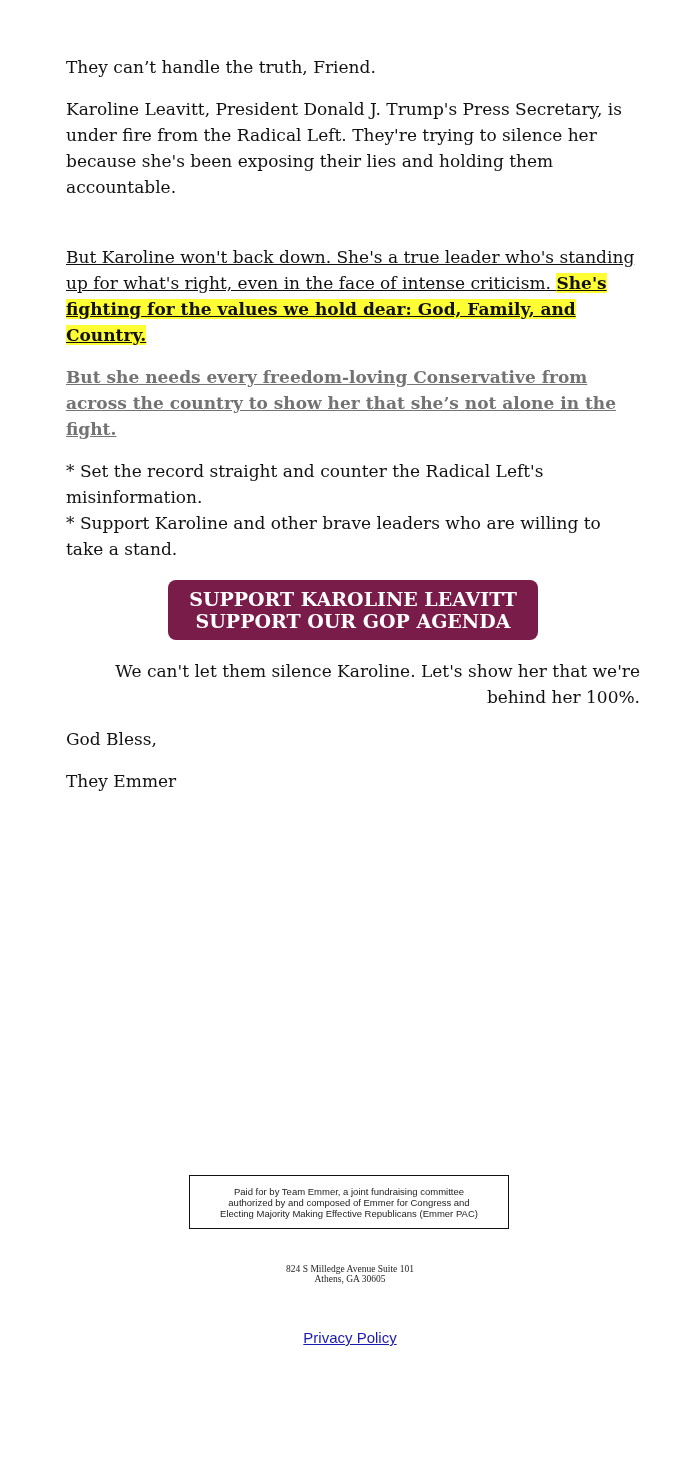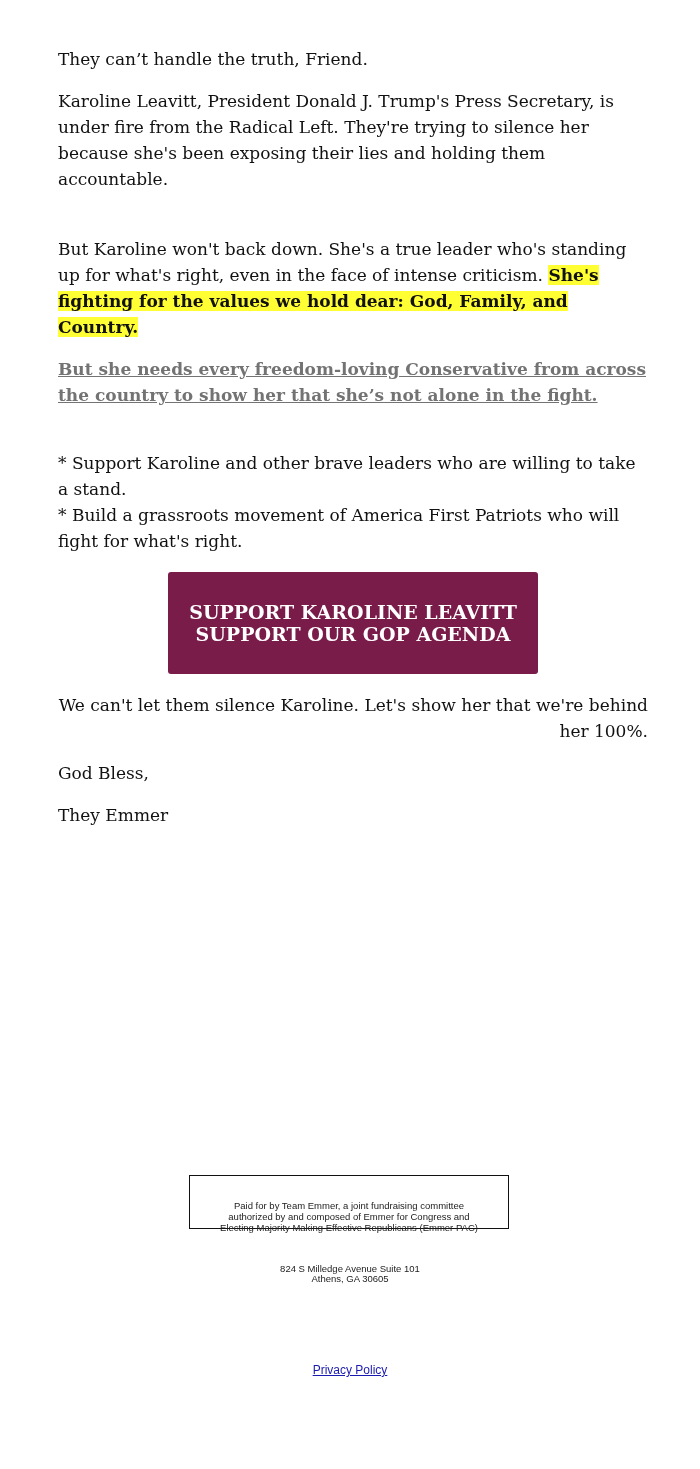--- a/index.html
+++ b/index.html
@@ -2,77 +2,76 @@
 <html><head>
   <meta charset="utf-8">
   <style>
     html, body { margin: 0; padding: 0; background: #ffffff; }
     body { width: 700px; height: 1469px; position: relative; overflow: hidden; }
     .content {
       position: absolute; left: 58px; top: 46px; width: 590px;
       font-family: "DejaVu Serif", "Liberation Serif", serif;
       font-size: 17px; line-height: 26px; color: #111111;
     }
-    .content p { margin: 0; }
+    .content p { margin: 8px; }
     .p-greet { margin-bottom: 16px !important; }
     .p-intro { margin-bottom: 44px !important; }
-    .p-back { margin-bottom: 16px !important; }
+    .p-back { margin-bottom: 16px !important; text-decoration: underline; }
     .p-ask { margin-bottom: 16px !important; }
     .p-help { margin-bottom: 16px !important; }
     .p-bullets { margin-bottom: 18px !important; }
     .bold { font-weight: normal; }
     .hl { background: #ffff33; font-weight: bold; }
     a.link { color: #737373; font-weight: bold; }
     .cta-wrap { text-align: center; margin: 0 0 18px 0; }
     .cta {
       display: inline-block; background: #7a1c4a; color: #ffffff;
       font-family: "DejaVu Serif", "Liberation Serif", serif;
       font-weight: bold; font-size: 19px; line-height: 22px;
-      padding: 29px 20px; border-radius: 3px; width: 330px;
+      padding: 8px 20px; border-radius: 8px; width: 330px;
       text-decoration: none;
     }
     .cta span { display: block; }
     .p-close { margin-bottom: 16px !important; text-align: right; }
     .p-bless { margin-bottom: 16px !important; }
 
     .disclaimer {
       position: absolute; left: 189px; top: 1175px; width: 320px; height: 54px;
       border: 1px solid #111; box-sizing: border-box;
       font-family: "Liberation Sans", "DejaVu Sans", sans-serif;
       font-size: 9.5px; line-height: 11px; color: #222;
-      text-align: center; padding-top: 24px;
+      text-align: center; padding-top: 10px;
     }
     .address {
       position: absolute; left: 200px; top: 1264px; width: 300px;
-      font-family: Liberation Sans, sans-serif;
+      font-family: Liberation Serif, serif;
       font-size: 9.5px; line-height: 10px; color: #222; text-align: center;
     }
     .privacy {
       position: absolute; left: 250px; top: 1329px; width: 200px; text-align: center;
-      font-family: "Liberation Sans", "DejaVu Sans", sans-serif; font-size: 12px; margin-top: 34px;
+      font-family: "Liberation Sans", "DejaVu Sans", sans-serif; font-size: 15px;
     }
     .privacy a { color: #1a1ab0; text-decoration: underline; }
   </style>
 </head>
 <body>
 
 <div class="content">
   <p class="p-greet">They can’t handle the truth, Friend.</p>
 
   <p class="p-intro"><span class="bold">Karoline Leavitt, President Donald J. Trump's Press Secretary, is under fire from the Radical Left.</span><span> They're trying to silence her because she's been exposing their lies and holding them accountable.</span></p>
 
   <p class="p-back"><span>But Karoline won't back down. She's a true leader who's standing up for what's right, even in the face of intense criticism. </span><span class="hl">She's fighting for the values we hold dear: God, Family, and Country.</span></p>
 
   <p class="p-ask"><a class="link" href="#">But she needs every freedom-loving Conservative from across the country to show her that she’s not alone in the fight.</a><br></p>
 
 
   <p class="p-bullets">
-    <br>
+    <span>* Set the record straight and counter the Radical Left's misinformation.</span><br>
     <span>* Support Karoline and other brave leaders who are willing to take a stand.</span><br>
-    <span>* Build a grassroots movement of America First Patriots who will fight for what's right.</span>
   </p>
 
   <div class="cta-wrap">
     <a class="cta" href="#">
       <span>SUPPORT KAROLINE LEAVITT</span>
       <span>SUPPORT OUR GOP AGENDA</span>
     </a>
   </div>
 
   <p class="p-close">We can't let them silence Karoline. Let's show her that we're behind her 100%.</p>

